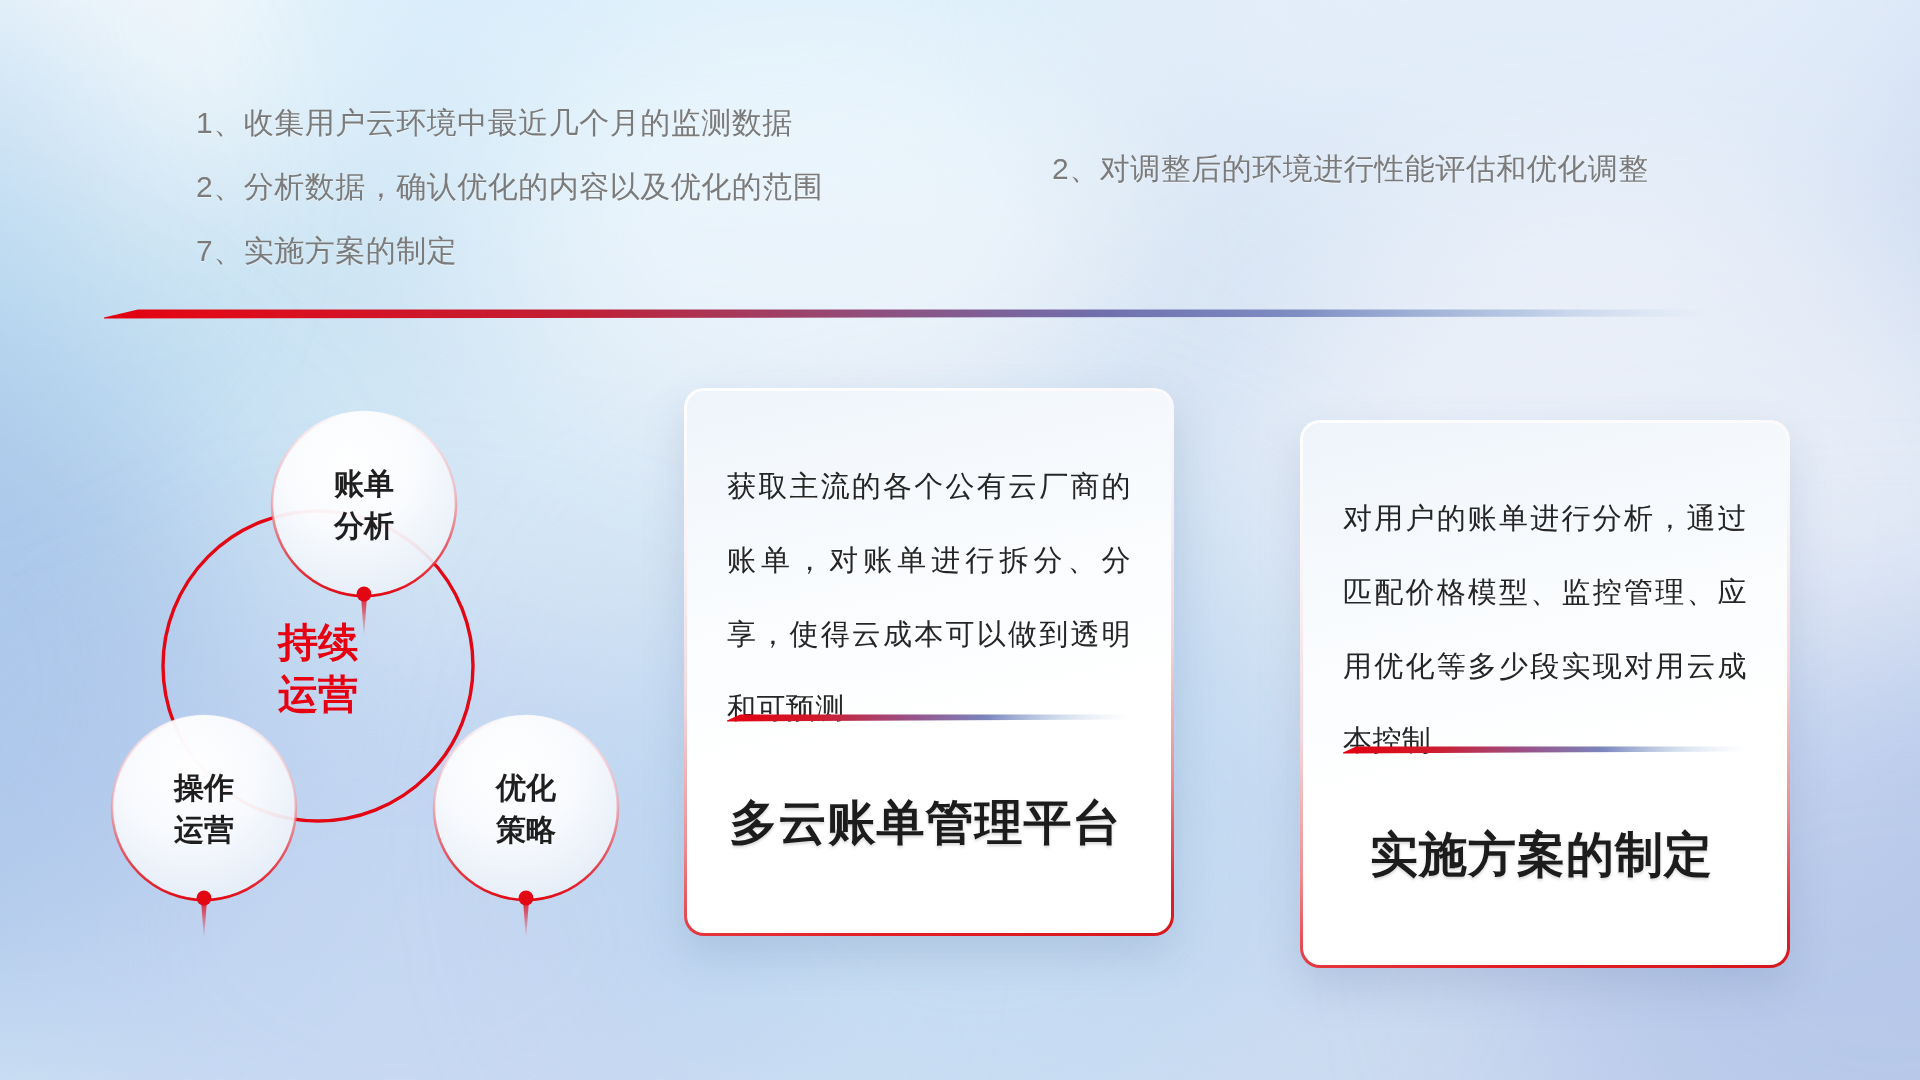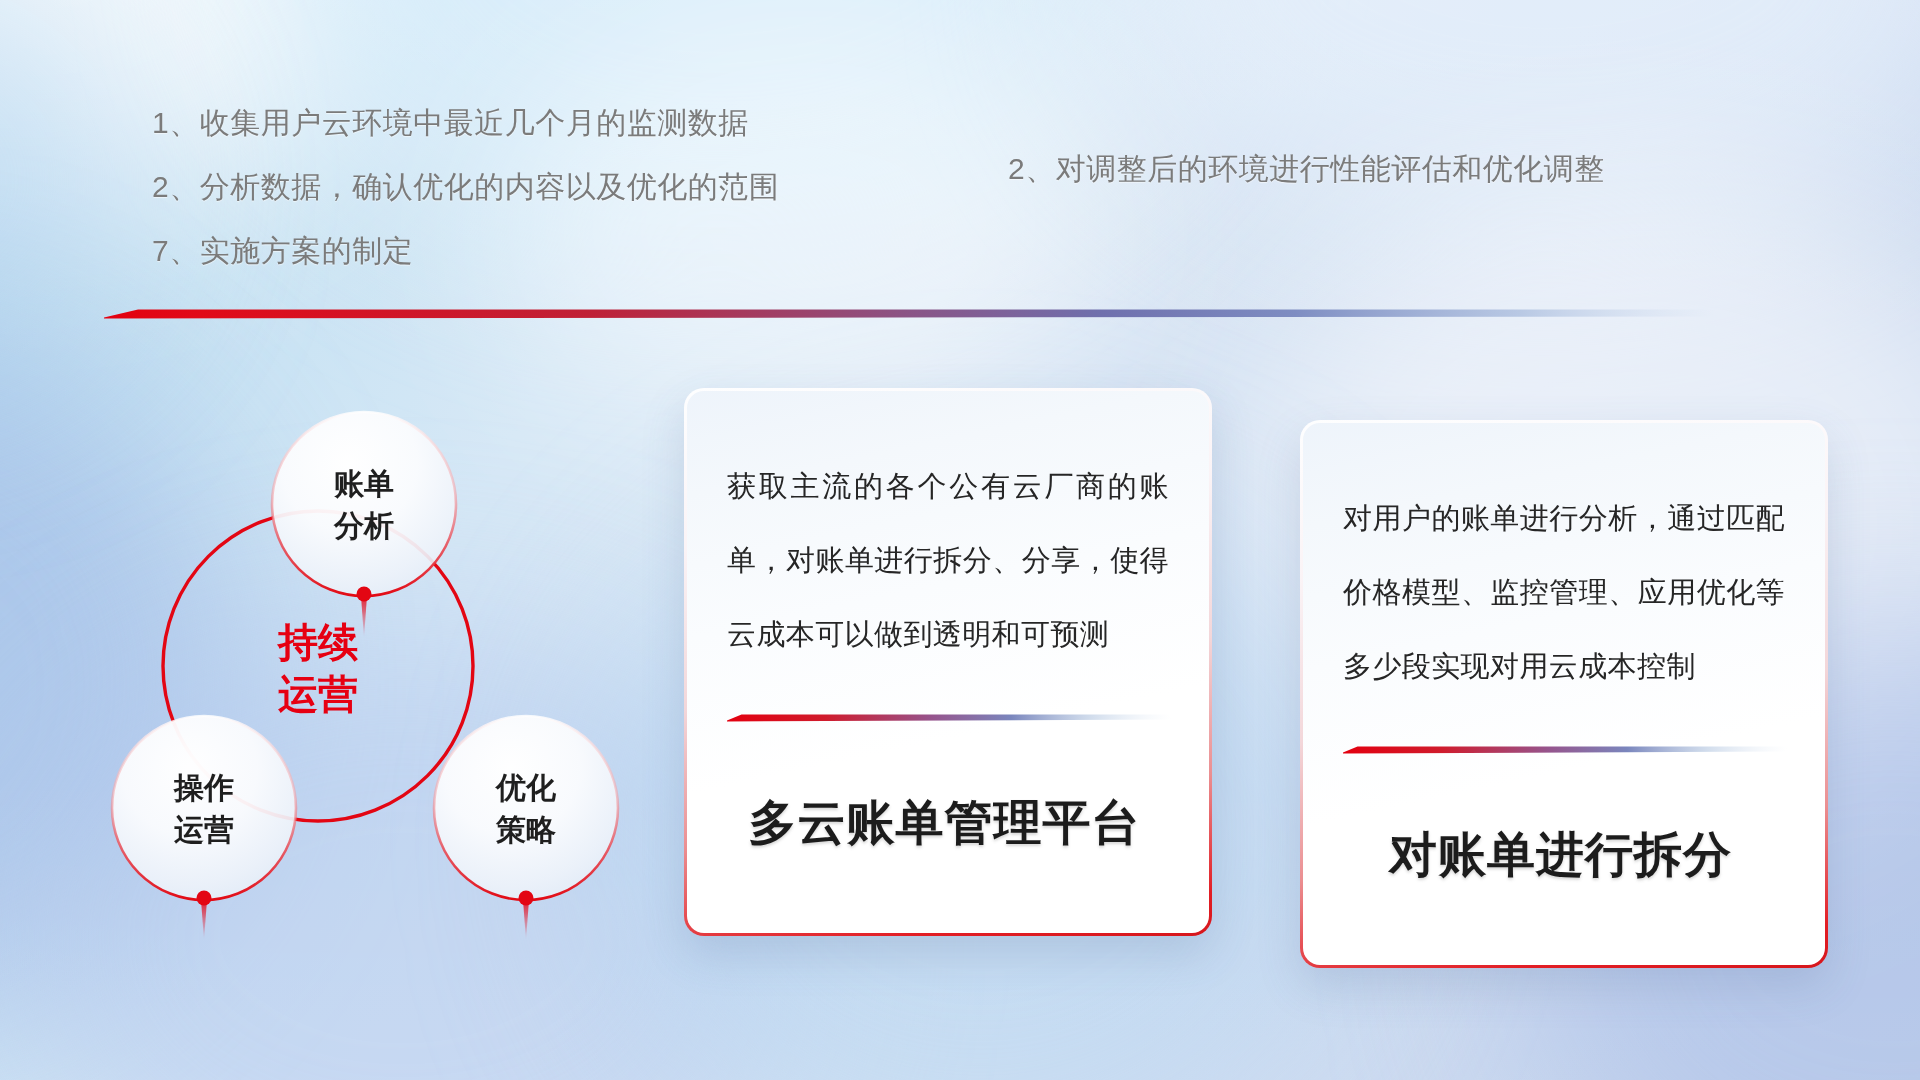--- a/index.html
+++ b/index.html
@@ -67,20 +67,21 @@
   .bullet-col.left  { left: 152px; top: 0; }
   .bullet-col.right { left: 1008px; top: 46px; }
   .bullet {
     font-size: 30px;
     line-height: 1.0;
     color: #7b7b7b;
     letter-spacing: 0.5px;
     margin-bottom: 34px;
     white-space: nowrap;
     text-shadow: 0 1px 1px rgba(255,255,255,0.55);
+    margin-left: 44px;
   }
 
   
   .divider-wrap {
     position: absolute;
     left: 104px;
     top: 305px;
     width: 1610px;
     height: 16px;
   }
@@ -93,21 +94,21 @@
     top: 356px;
     width: 580px;
     height: 620px;
   }
   .venn svg { display: block; }
 
   
   .card {
     position: absolute;
     top: 388px;
-    width: 528px;
+    width: 490px;
     height: 548px;
     border-radius: 20px;
     padding: 3px;
     box-sizing: border-box;
     background: linear-gradient(172deg,
         rgba(255,255,255,0.95) 0%,
         rgba(252,244,246,0.95) 26%,
         rgba(245,214,216,0.95) 52%,
         rgba(236,140,142,0.97) 74%,
         rgba(226,30,37,1) 93%,
@@ -298,17 +299,17 @@
               <stop offset="0.22" stop-color="#d01b2c"></stop>
               <stop offset="0.46" stop-color="#96548c"></stop>
               <stop offset="0.64" stop-color="#7a86bd"></stop>
               <stop offset="0.82" stop-color="#b3c6e0" stop-opacity="0.6"></stop>
               <stop offset="1" stop-color="#dbe6f3" stop-opacity="0"></stop>
             </linearGradient>
           </defs>
           <path d="M0,7.5 L16,1.5 L490,1.5 L490,6.5 L0,8.5 Z" fill="url(#ruleGrad2)"></path>
         </svg>
       </div>
-      <div class="card-title">对账单进行拆分</div>
+      <div class="card-title">实施方案的制定</div>
     </div>
   </div>
 
 </div>
 
 </body></html>

